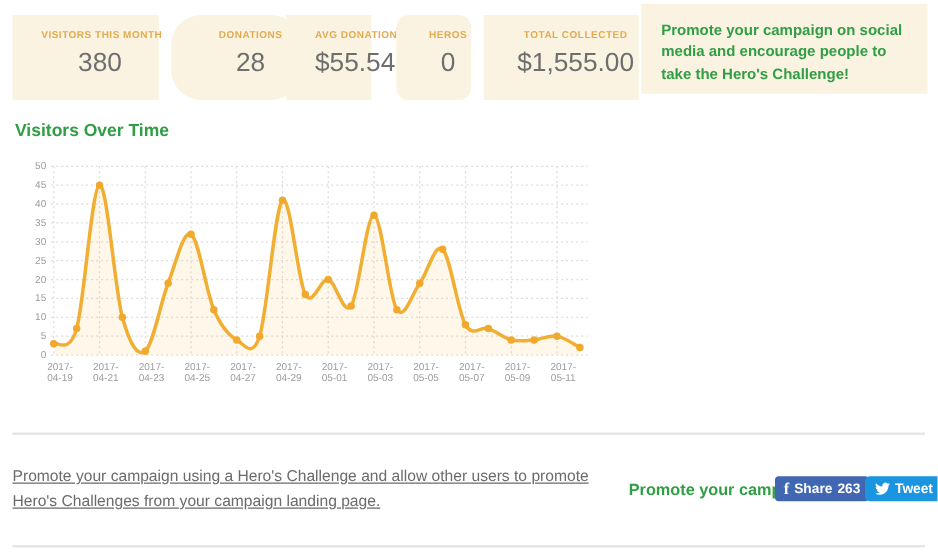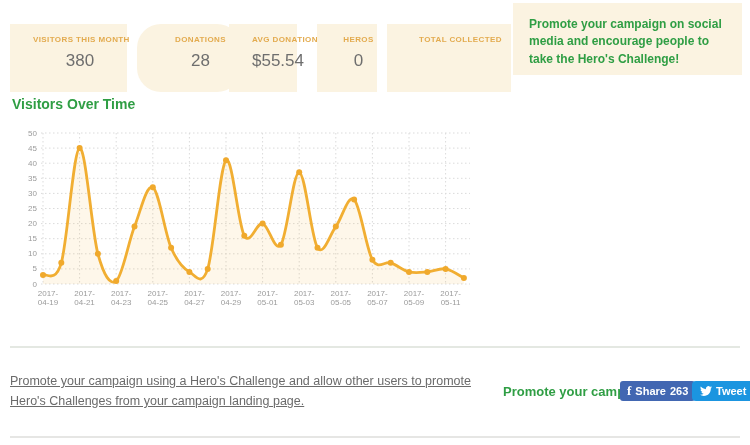--- a/index.html
+++ b/index.html
@@ -1,29 +1,29 @@
 <!DOCTYPE html>
 <html><head>
 <meta charset="utf-8">
 <style>
   * { margin: 0; padding: 0; box-sizing: border-box; }
   html, body { width: 750px; height: 445px; background: #ffffff; overflow: hidden;
     font-family: "Liberation Sans", sans-serif; }
   .page { position: relative; width: 750px; height: 445px; background: #fff; }
 
   
-  .stat-card { position: absolute; top: 24px; height: 68px; background: #fbf3e1;
+  .stat-card { position: absolute; top: 12px; height: 68px; background: #fbf3e1;
     text-align: center; padding-top: 11px; padding-left: 23px; }
   .stat-label { font-size: 8px; font-weight: bold; letter-spacing: 0.4px;
     color: #e3ab4f; text-transform: uppercase; white-space: nowrap; }
-  .stat-value { font-size: 17px; font-weight: 400; color: #6e6e6e; margin-top: 7px; }
+  .stat-value { font-size: 21px; font-weight: 400; color: #6e6e6e; margin-top: 7px; }
   .card-1 { left: 10px;  width: 117px; }
   .card-2 { left: 137px; width: 104px; border-radius: 24px; }
   .card-3 { left: 229px; width: 68px; }
-  .card-4 { left: 317px; width: 60px; }
+  .card-4 { left: 317px; width: 60px; border-radius: 10px; }
   .card-5 { left: 387px; width: 124px; }
 
   .promo-box { position: absolute; top: 3px; left: 513px; width: 229px; height: 72px;
     background: #fbf3e1; padding: 13px 16px 2px 16px; }
   .promo-box p { font-size: 12px; font-weight: bold; color: #2f9e44; line-height: 1.45; }
 
   
   .chart-title { position: absolute; left: 12px; top: 96px; font-size: 14px;
     font-weight: bold; color: #2f9e44; }
   .chart-wrap { position: absolute; left: 13px; top: 128px; width: 465px; height: 182px; }
@@ -64,20 +64,21 @@
   <div class="stat-card card-3">
     <div class="stat-label">AVG DONATION</div>
     <div class="stat-value">$55.54</div>
   </div>
   <div class="stat-card card-4">
     <div class="stat-label">HEROS</div>
     <div class="stat-value">0</div>
   </div>
   <div class="stat-card card-5">
     <div class="stat-label">TOTAL COLLECTED</div>
+    <div class="stat-value">$1,555.00</div>
   </div>
 
   <div class="promo-box">
     <p>Promote your campaign on social media and encourage people to take the Hero's Challenge!</p>
   </div>
 
   <h2 class="chart-title">Visitors Over Time</h2>
 
   <div class="chart-wrap">
     <svg id="chart-svg" width="465" height="182">

